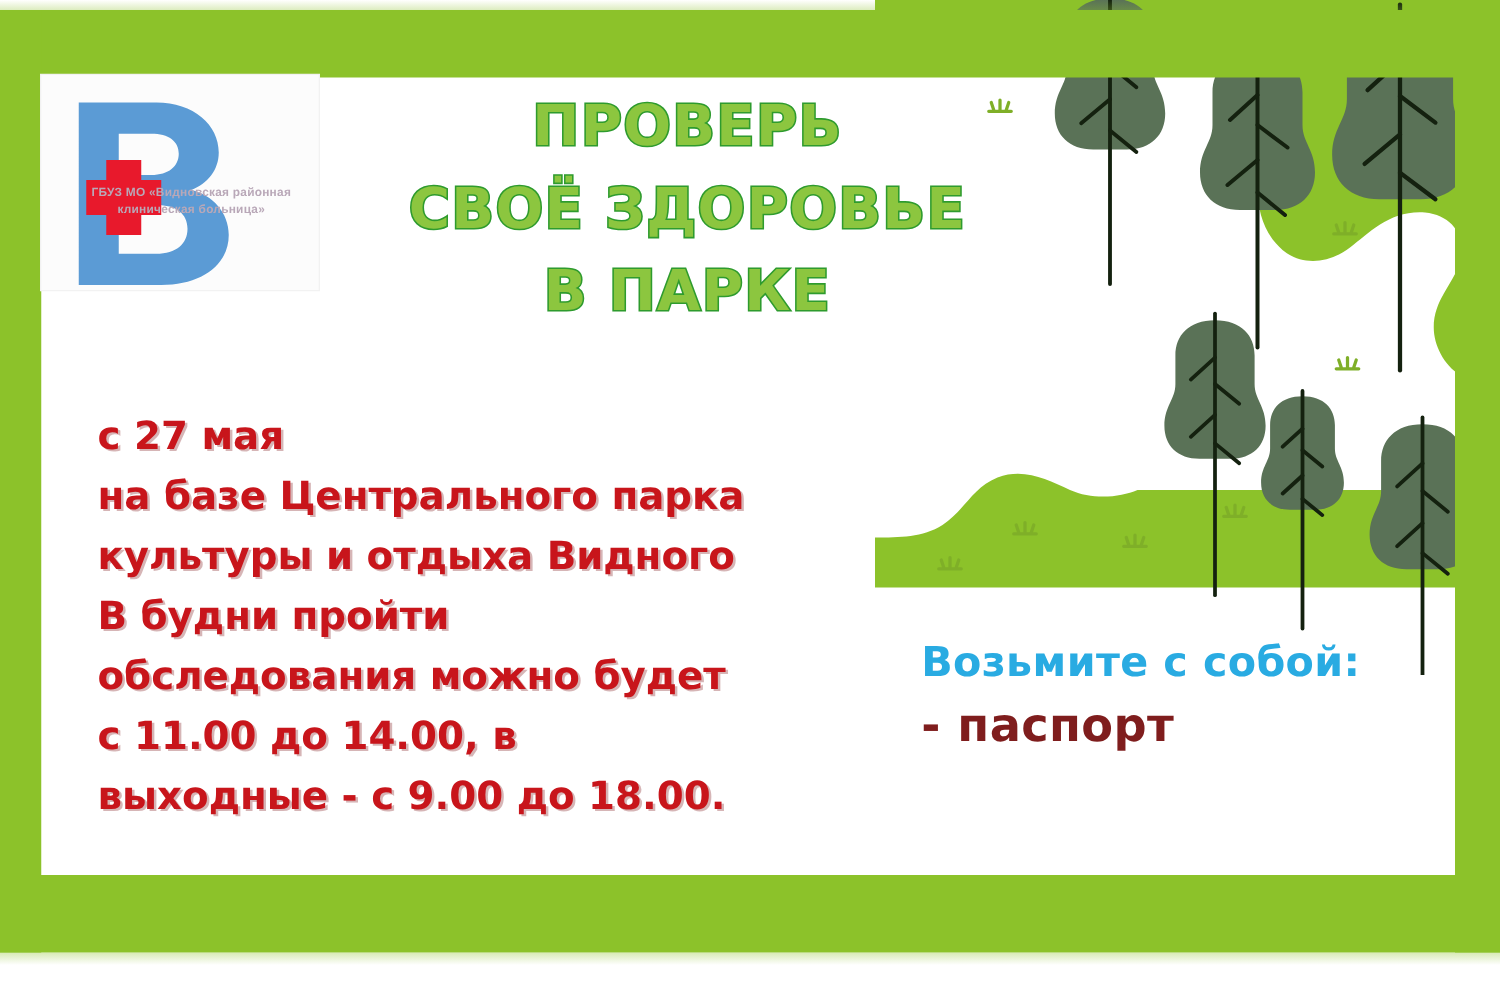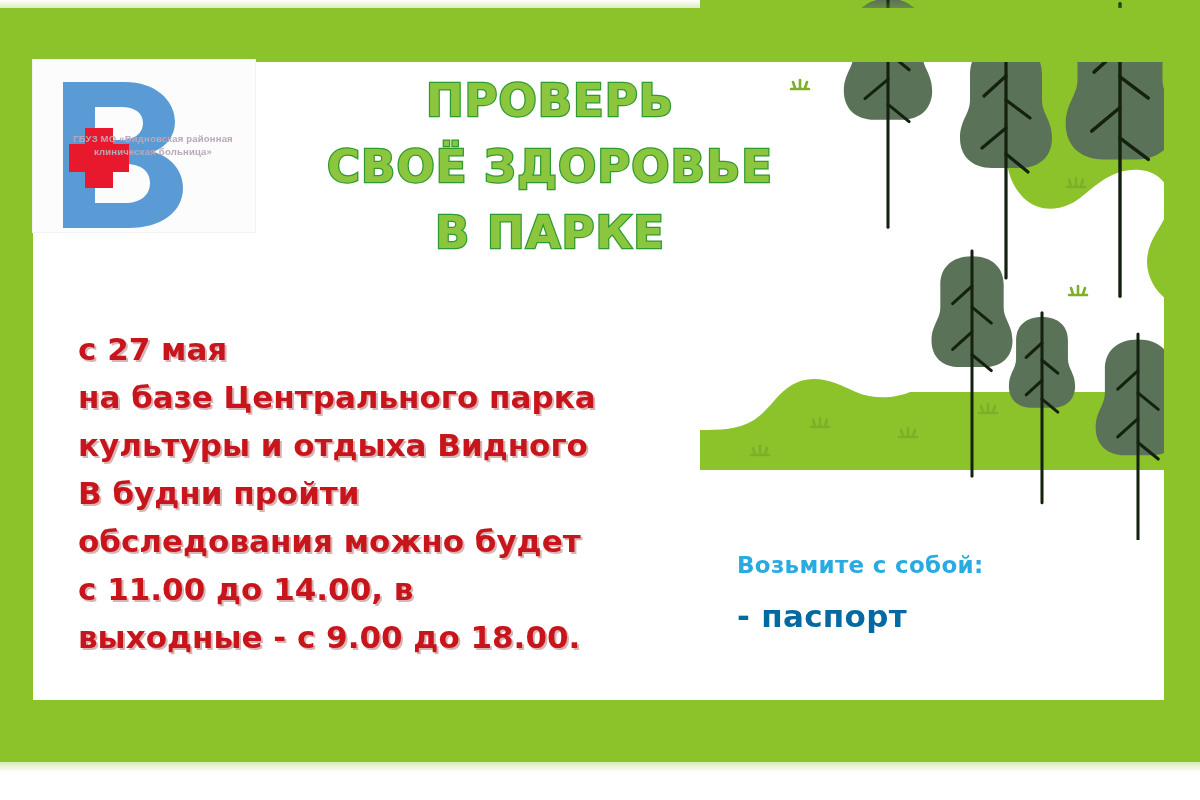--- a/index.html
+++ b/index.html
@@ -27,21 +27,21 @@
   .park-svg{position:absolute;left:700px;top:0;width:500px;height:540px;}
   .trees-svg{position:absolute;left:820px;top:0;width:380px;height:540px;}
 
   
   .logo-box{
     position:absolute;left:33px;top:60px;width:222px;height:172px;
     background:#fcfcfc;box-shadow:0 0 0 1px #f2f2f2;
   }
   .logo-svg{position:absolute;left:0;top:0;width:222px;height:172px;}
   .logo-caption{
-    position:absolute;left:40px;top:72px;width:160px;
+    position:absolute;left:40px;top:88px;width:160px;
     text-align:center;font-size:9.5px;line-height:13px;font-weight:bold;
     color:#b9a8b8;letter-spacing:.2px;
   }
 
   
   .headline{
     position:absolute;left:300px;top:68px;width:500px;
     text-align:center;
     font-family:"DejaVu Sans","Liberation Sans",sans-serif;
     font-weight:bold;font-size:45px;line-height:66px;
@@ -61,28 +61,27 @@
     color:#C8151B;
     text-shadow:2px 2px 0 rgba(120,10,14,.30);
     white-space:pre-line;
     margin-left:16px;
   }
 
   
   .blueblock{position:absolute;left:737px;top:508px;width:420px;}
   .blue-title{
     font-family:"DejaVu Sans","Liberation Sans",sans-serif;
-    font-weight:bold;font-size:23px;line-height:44px;color:#29ABE2;
+    font-weight:bold;font-size:33px;line-height:44px;color:#29ABE2;
     text-shadow:2px 2px 0 rgba(255,255,255,.9);
     letter-spacing:.3px;
-    margin-top:35px;
   }
   .blue-item{
     font-family:"DejaVu Sans","Liberation Sans",sans-serif;
-    font-weight:bold;font-size:31px;line-height:58px;color:#0369a1;
+    font-weight:bold;font-size:37px;line-height:58px;color:#7f1d1d;
     letter-spacing:.3px;
   }
 </style>
 </head>
 <body>
 
 <div id="poster">
 
   <svg class="park-svg" viewBox="0 0 500 540" preserveAspectRatio="none">
 

